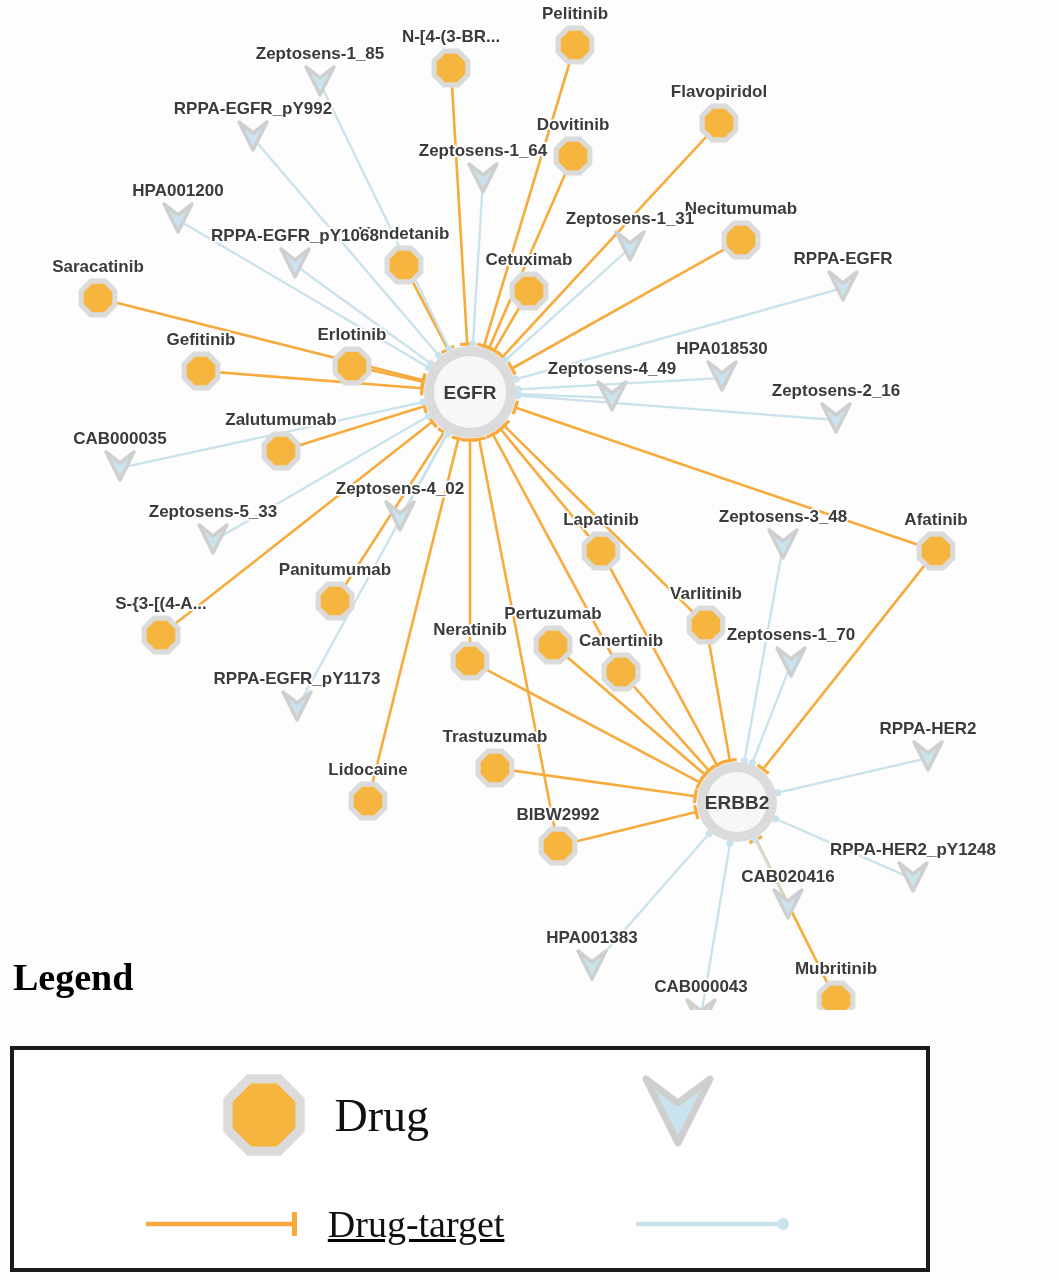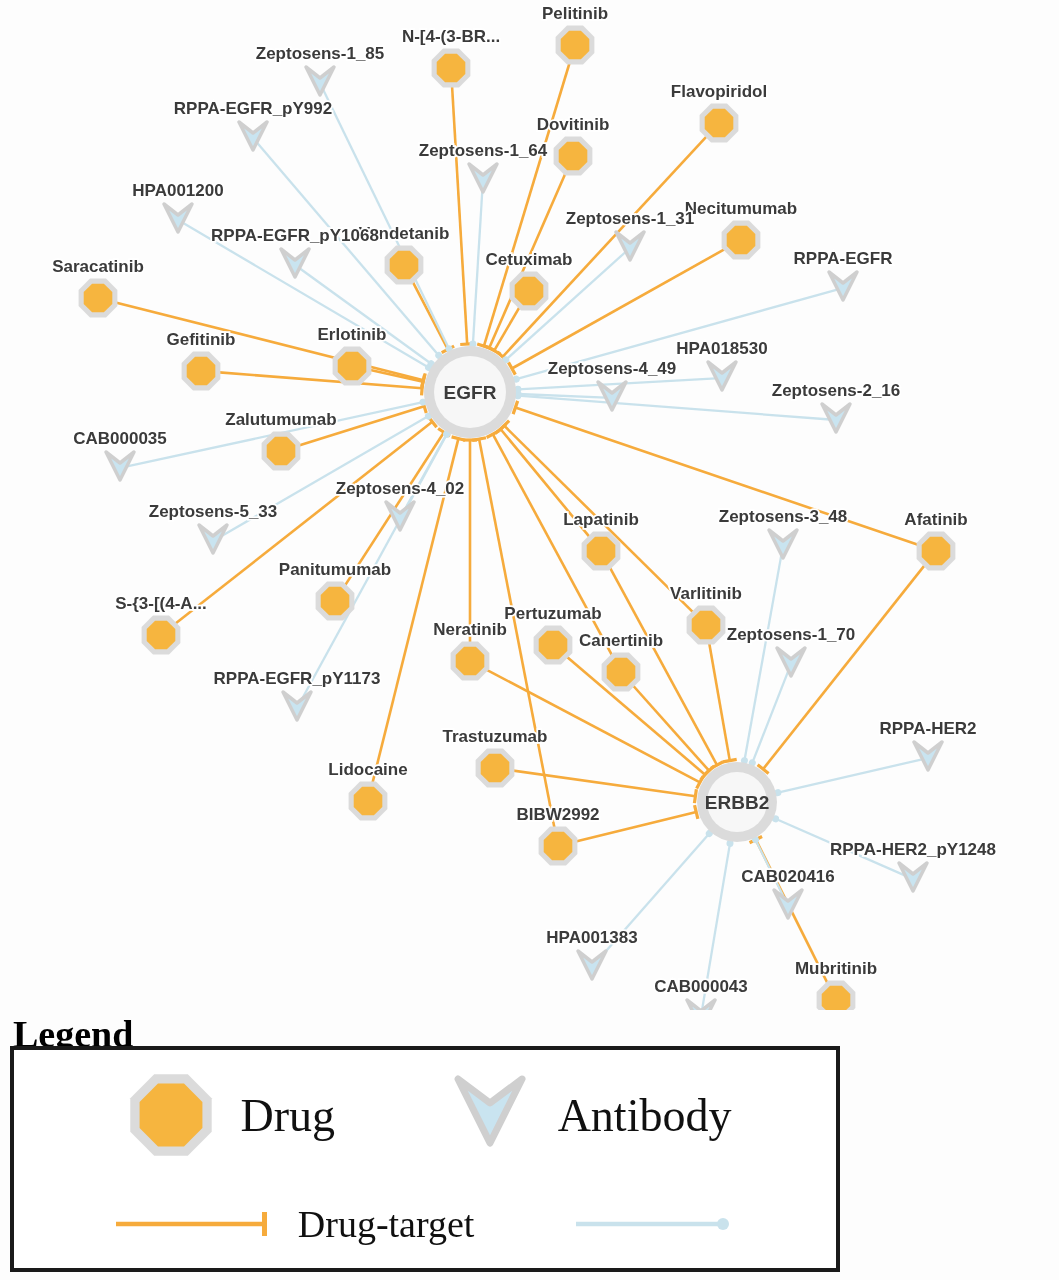--- a/index.html
+++ b/index.html
@@ -30,33 +30,33 @@
     stroke: #ffffff; stroke-width: 3.5px; paint-order: stroke;
     text-anchor: middle;
   }
   .gene-label {
     font: 700 19px "Liberation Sans", sans-serif;
     fill: var(--label, #3b3b3b);
     text-anchor: middle; dominant-baseline: central;
   }
 
   .legend-title {
-    position: absolute; left: 13px; top: 1012px;
+    position: absolute; left: 13px; top: 955px;
     font: 700 38px "Liberation Serif", serif; color: #000;
   }
   .legend-box {
     position: absolute; left: 10px; top: 1046px;
-    width: 830px; height: 226px;
+    width: 920px; height: 226px;
     border: 4px solid var(--legend-border, #1a1a1a);
     background: #ffffff;
     display: flex; flex-direction: column; text-align: center;
   }
   .legend-row { display: flex; justify-content: space-evenly; align-items: center; }
   .row-nodes { flex: 1.5; }
-  .row-edges { flex: 1; }
+  .row-edges { flex: 1; text-decoration: underline; }
   .legend-item { display: flex; align-items: center; gap: 18px; }
   .li-label  { font: 400 46px "Liberation Serif", serif; color: #101010; }
   .li-label2 { font: 400 38px "Liberation Serif", serif; color: #101010; }
 
   .lg-gene-circle { fill: var(--gene-fill, #f7f7f7); stroke: var(--gene-ring, #dbdbdb); stroke-width: 11; }
   .lg-edge-drug { stroke: var(--edge-drug, #f6ab3c); stroke-width: 4.5; }
   .lg-edge-ab   { stroke: var(--edge-antibody, #c9e2ec); stroke-width: 4.5; }
 </style>
 </head>
 <body>
@@ -348,21 +348,20 @@
         <polygon class="drug-core" points="31.4,13 13,31.4 -13,31.4 -31.4,13 -31.4,-13 -13,-31.4 13,-31.4 31.4,-13"></polygon>
       </svg>
       <span class="li-label">Drug</span>
     </div>
 
 
     <div class="legend-item">
       <svg width="100" height="100" viewBox="-50 -50 100 100">
         <path class="ab-vee" style="stroke-width:7" d="M -32 -36 L 0 28 L 32 -36 L 0 -12 Z"></path>
       </svg>
-      <span class="li-label">Antibody</span>
     </div>
 
   </div>
   <div class="legend-row row-edges">
 
     <div class="legend-item">
       <svg width="170" height="28" viewBox="0 0 170 28">
         <line x1="6" y1="14" x2="152" y2="14" class="lg-edge-drug"></line>
         <rect x="152" y="2" width="5" height="24" class="tee-shape"></rect>
       </svg>

